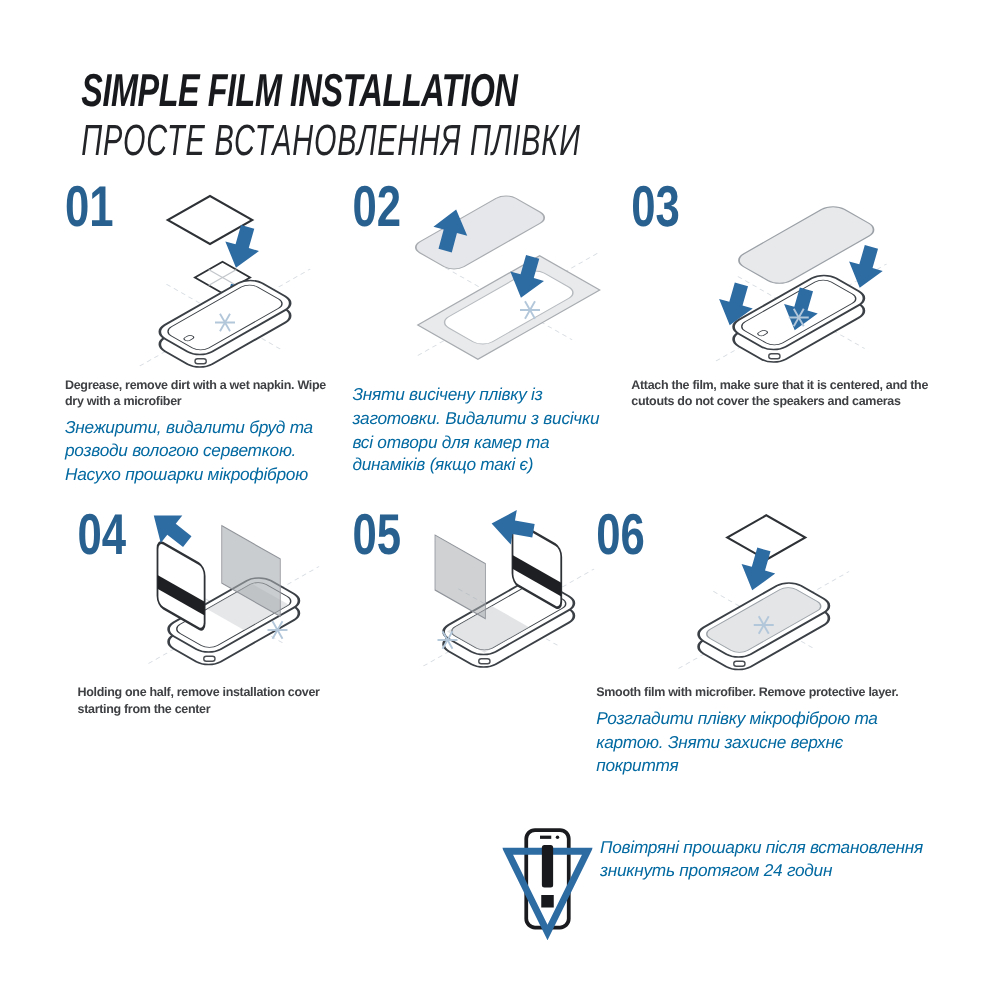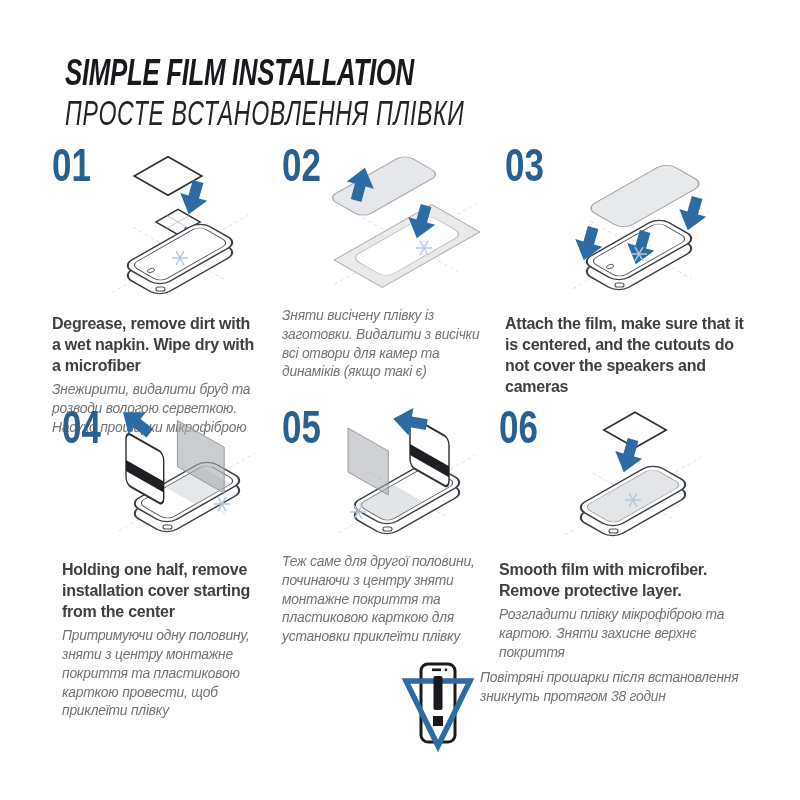--- a/index.html
+++ b/index.html
@@ -11,29 +11,29 @@
   .title-en{font-size:37px;font-weight:bold;color:#17191c;line-height:1;white-space:nowrap;
     transform:scaleX(.70);transform-origin:0 0;letter-spacing:-0.5px;}
   .title-ua{font-size:35px;font-weight:400;color:#222427;line-height:1;white-space:nowrap;
     transform:scaleX(.66);transform-origin:0 0;margin-top:4px;letter-spacing:1px;}
   .step{position:absolute;}
   .s1{left:52px;top:146px;width:210px;}
   .s2{left:282px;top:146px;width:216px;}
   .s3{left:505px;top:146px;width:242px;}
   .s4{left:62px;top:408px;width:210px;}
   .s5{left:282px;top:408px;width:216px;}
-  .s6{left:499px;top:408px;width:242px;}
+  .s6{left:477px;top:408px;width:242px;}
   .num{position:absolute;top:0;left:0;font-size:46px;font-weight:bold;color:#28618f;
     line-height:.86;transform:scaleX(.76);transform-origin:0 0;}
   .illus{position:absolute;top:0;left:30px;}
   .s3 .illus,.s6 .illus{left:38px;}
   .row1 .txt{padding-top:156px;}
   .row2 .txt{padding-top:140px;}
-  .en{font-size:16px;font-weight:bold;letter-spacing:-0.25px;line-height:1.32;color:#3e4043;margin-top:11px;}
-  .ua{font-size:13.8px;font-style:italic;color:#737373;line-height:1.36;margin-top:5px;letter-spacing:-0.2px;}
+  .en{font-size:10px;font-weight:bold;letter-spacing:-0.25px;line-height:1.32;color:#3e4043;}
+  .ua{font-size:13.8px;font-style:italic;color:#0369a1;line-height:1.36;margin-top:5px;letter-spacing:-0.2px;}
   .warning{position:absolute;left:402px;top:660px;width:360px;}
   .warn-icon{position:absolute;left:0;top:0;}
   .warn-txt{position:absolute;left:78px;top:4px;width:290px;}
 </style>
 </head>
 <body>
 
 <div class="title-block">
   <div class="title-en">SIMPLE FILM INSTALLATION</div>
   <div class="title-ua">ПРОСТЕ ВСТАНОВЛЕННЯ ПЛІВКИ</div>
@@ -176,21 +176,20 @@
     </g>
     <path transform="translate(46,16) rotate(128)" d="M-5.5,-15 L5.5,-15 L5.5,1 L14,1 L0,19 L-14,1 L-5.5,1 Z" fill="#2d6ba3"></path>
     <g stroke="#b3c7da" stroke-width="1.5" transform="translate(130,96)">
       <line x1="-8" y1="0" x2="8" y2="0"></line>
         <line x1="-4" y1="-7" x2="4" y2="7"></line>
         <line x1="4" y1="-7" x2="-4" y2="7"></line>
     </g>
   </svg>
   <div class="txt">
     <div class="en">Holding one half, remove installation cover starting from the center</div>
-    <div class="ua">Притримуючи одну половину, зняти з центру монтажне покриття та пластиковою карткою провести, щоб приклеїти плівку</div>
   </div>
 </div>
 
 <div class="step row2 s5">
   <div class="num">05</div>
   <svg class="illus" width="176" height="132" viewBox="0 0 176 132">
     <g stroke="#d8dde2" stroke-width="1.1" stroke-dasharray="5 4" fill="none">
       <g transform="matrix(0.65,-0.37,0.65,0.37,95,86)">
           <line x1="-105" y1="0" x2="105" y2="0"></line>
           <line x1="0" y1="-62" x2="0" y2="62"></line>
@@ -215,21 +214,20 @@
       <rect x="0" y="-22" width="60" height="11" fill="#1d1f22"></rect>
     </g>
     <path transform="translate(100,14) rotate(100)" d="M-5.5,-15 L5.5,-15 L5.5,1 L14,1 L0,19 L-14,1 L-5.5,1 Z" fill="#2d6ba3"></path>
     <g stroke="#b3c7da" stroke-width="1.5" transform="translate(46,104)">
       <line x1="-8" y1="0" x2="8" y2="0"></line>
         <line x1="-4" y1="-7" x2="4" y2="7"></line>
         <line x1="4" y1="-7" x2="-4" y2="7"></line>
     </g>
   </svg>
   <div class="txt">
-    <div class="ua">Теж саме для другої половини, починаючи з центру зняти монтажне покриття та пластиковою карткою для установки приклеїти плівку</div>
   </div>
 </div>
 
 <div class="step row2 s6">
   <div class="num">06</div>
   <svg class="illus" width="186" height="132" viewBox="0 0 186 132">
     <g stroke="#d8dde2" stroke-width="1.1" stroke-dasharray="5 4" fill="none">
       <g transform="matrix(0.65,-0.37,0.65,0.37,96,88)">
           <line x1="-105" y1="0" x2="105" y2="0"></line>
           <line x1="0" y1="-62" x2="0" y2="62"></line>
@@ -264,15 +262,15 @@
 <div class="warning">
   <svg class="warn-icon" width="72" height="92" viewBox="0 0 72 92">
     <rect x="19" y="4" width="34" height="78" rx="7" fill="#ffffff" stroke="#191b1e" stroke-width="3"></rect>
     <rect x="30" y="8.5" width="9" height="2.6" fill="#191b1e"></rect>
     <circle cx="44" cy="9.8" r="1.4" fill="#191b1e"></circle>
     <path d="M4,21 L68,21 L36,86 Z" fill="none" stroke="#2d6ba3" stroke-width="5.5" stroke-linejoin="miter"></path>
     <rect x="31.5" y="16" width="9" height="34" rx="2" fill="#17191c"></rect>
     <rect x="31" y="56" width="10" height="10" fill="#17191c"></rect>
   </svg>
   <div class="warn-txt">
-    <div class="ua">Повітряні прошарки після встановлення зникнуть протягом 38 годин</div>
+    <div class="ua">Повітряні прошарки після встановлення зникнуть протягом 24 годин</div>
   </div>
 </div>
 
 </body></html>

